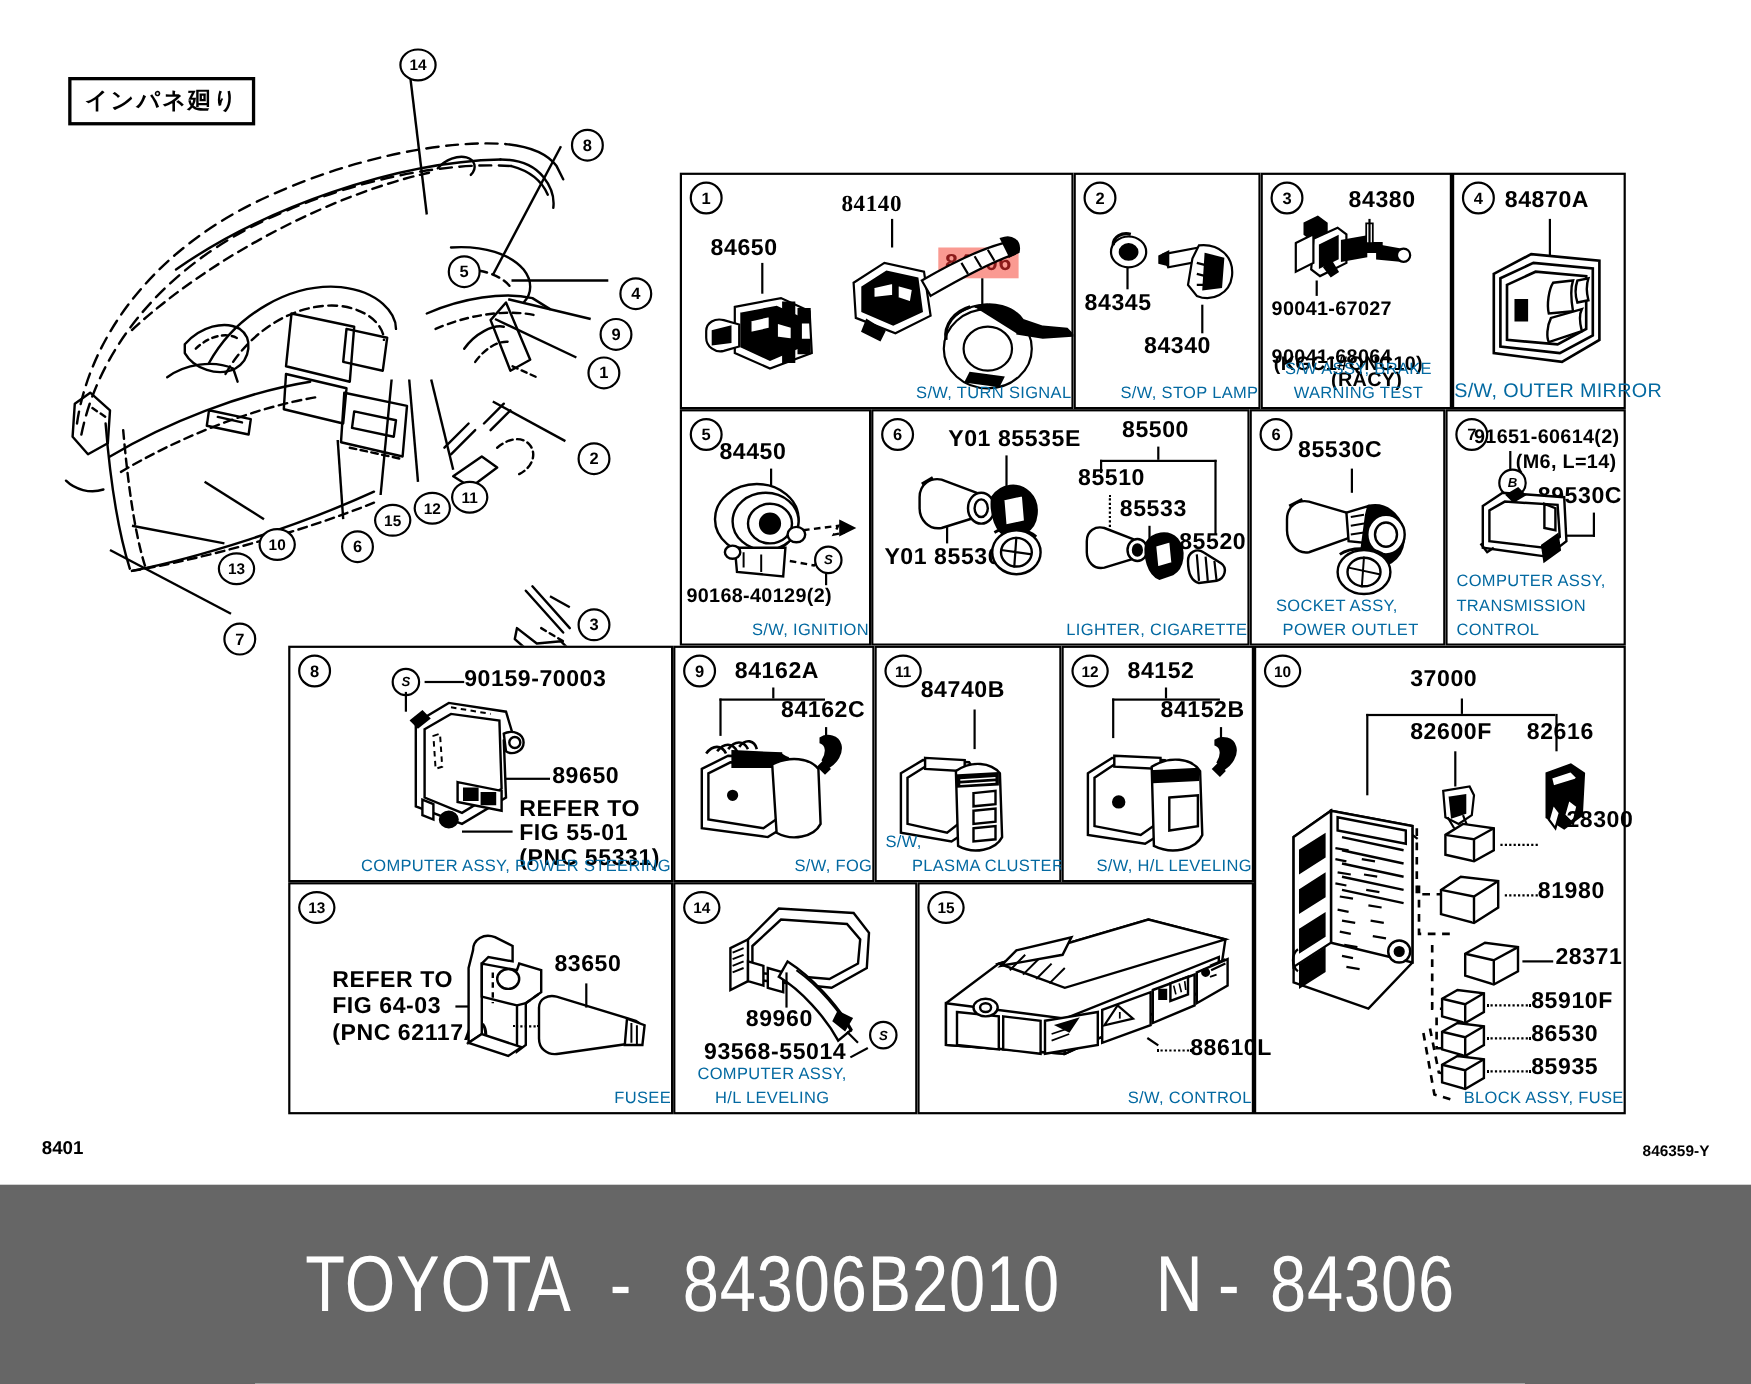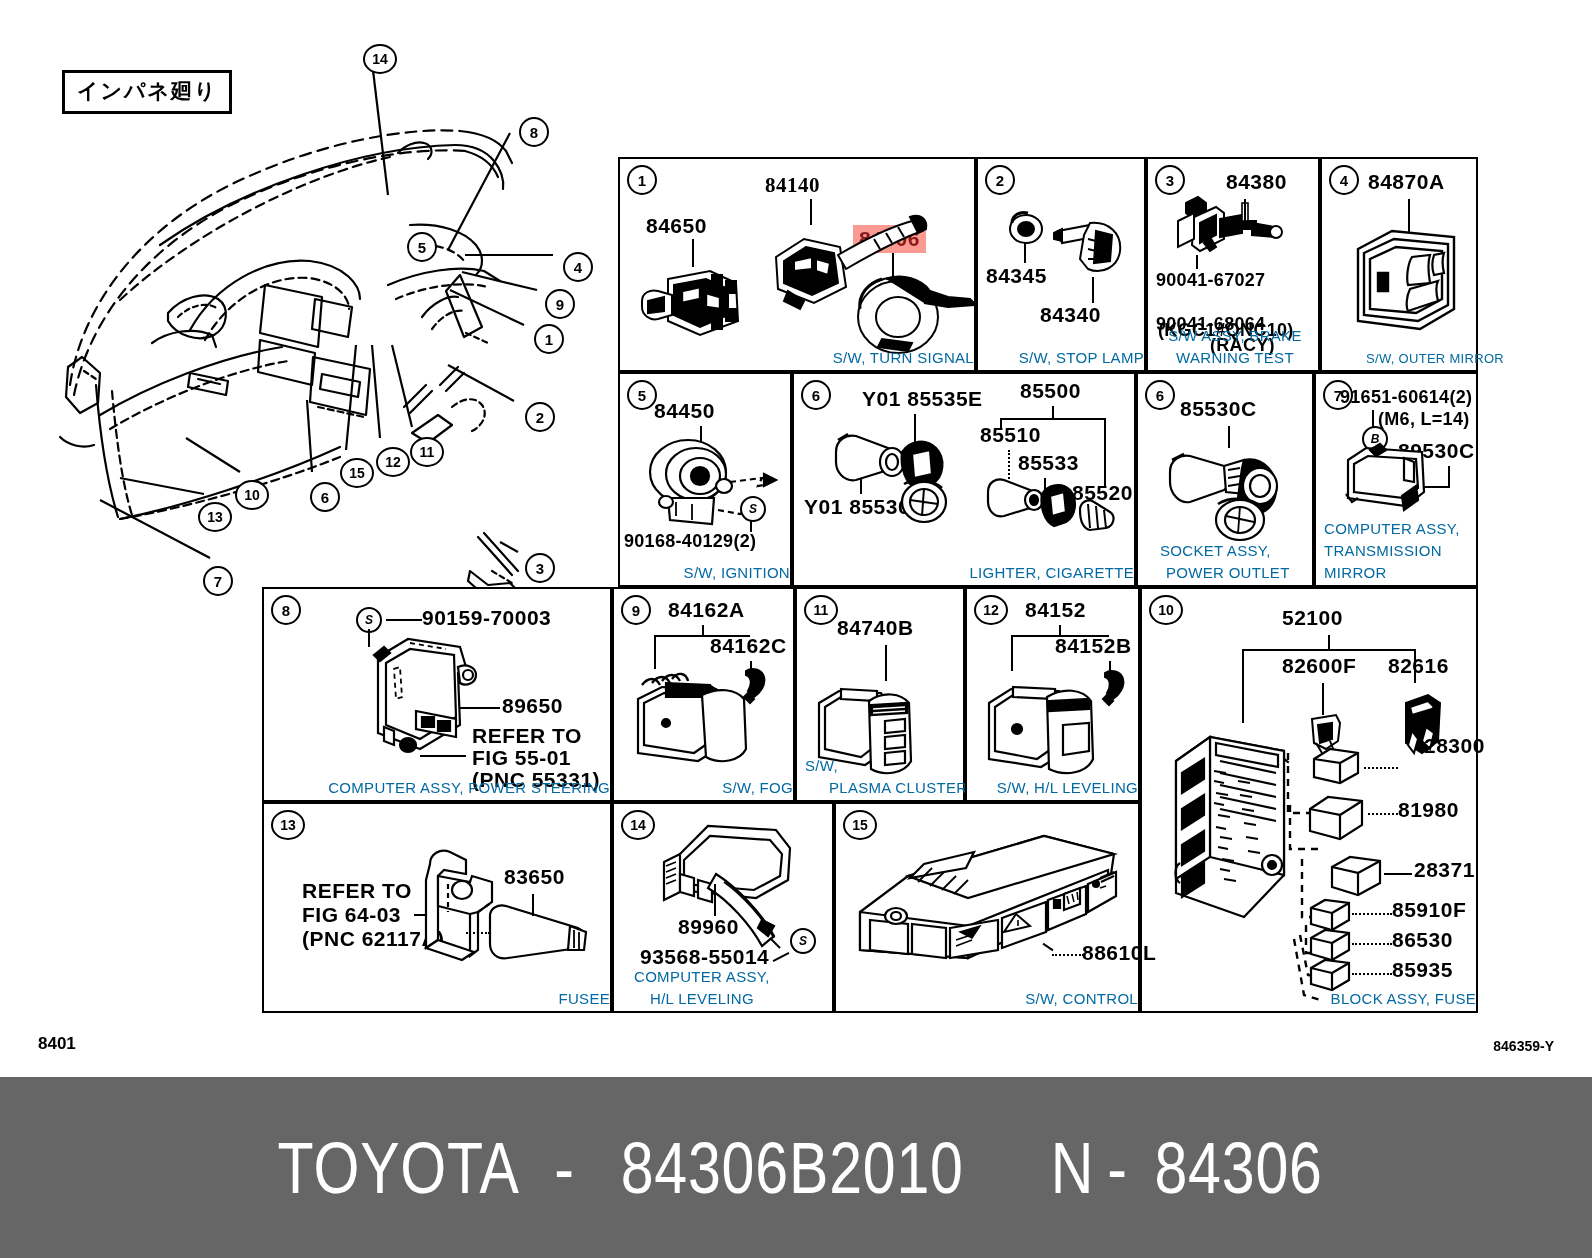--- a/index.html
+++ b/index.html
@@ -295,21 +295,21 @@
       <div class="ll ll-v" style="left:86px;top:40px;height:34px;"></div>
       <svg class="art" style="left:28px;top:62px;width:118px;height:120px" viewBox="0 0 118 120" fill="#000" stroke="#000" stroke-width="2.4">
         <path d="M8 28 L42 10 L104 16 L104 88 L70 108 L8 100 Z" fill="#fff"></path>
         <path d="M14 32 L44 18 L98 23 L98 84 L68 100 L14 94 Z" fill="#fff"></path>
         <path d="M20 38 L46 26 L92 30 L92 78 L66 92 L20 88 Z" fill="#fff"></path>
         <path d="M62 36 C58 42, 56 56, 58 64 L80 62 C78 50, 78 40, 80 34 Z" fill="#fff" stroke-width="2.2"></path>
         <path d="M84 34 C82 40, 82 48, 84 54 L94 52 C92 44, 92 38, 94 32 Z" fill="#fff" stroke-width="2.2"></path>
         <path d="M60 68 C56 76, 56 86, 58 90 L88 80 C86 72, 86 64, 88 60 Z" fill="#fff" stroke-width="2.2"></path>
         <rect x="28" y="52" width="10" height="18" fill="#000"></rect>
       </svg>
-      <div class="cap cap-b" style="font-size:13px;padding-left:44px;">S/W, OUTER MIRROR</div>
+      <div class="cap cap-b" style="font-size:18px;">S/W, OUTER MIRROR</div>
     </div>
 
     <div class="cell" style="left:356px;top:215px;width:174px;height:215px;">
       <div class="idx">
           <div class="circ">5</div>
         </div>
       <div class="abs lbl pn" style="left:34px;top:26px;">84450</div>
       <div class="ll ll-v" style="left:80px;top:52px;height:16px;"></div>
       <svg class="art" style="left:20px;top:62px;width:150px;height:100px" viewBox="0 0 150 100" fill="#000" stroke="#000" stroke-width="2.2">
         <ellipse cx="48" cy="36" rx="38" ry="32" fill="#fff"></ellipse>
@@ -416,21 +416,21 @@
       <svg class="art" style="left:24px;top:62px;width:110px;height:90px" viewBox="0 0 110 90" fill="#000" stroke="#000" stroke-width="2.2">
         <path d="M8 24 L26 12 L82 16 L84 56 L66 70 L8 62 Z" fill="#fff"></path>
         <path d="M14 28 L28 20 L76 23 L78 52 L64 62 L14 56 Z" fill="#fff"></path>
         <path d="M30 14 L40 8 L46 14 L36 20 Z"></path>
         <path d="M62 60 L76 50 L78 64 L64 74 Z"></path>
         <path d="M64 22 L74 26 L74 46 L64 44 Z" fill="#fff"></path>
         <path d="M6 58 L12 66 L18 62" fill="none"></path>
       </svg>
       <div class="abs cap" style="left:8px;bottom:48px;">COMPUTER ASSY,</div>
       <div class="abs cap" style="left:8px;bottom:26px;">TRANSMISSION</div>
-      <div class="abs cap" style="left:8px;bottom:4px;">MIRROR</div>
+      <div class="abs cap" style="left:8px;bottom:4px;">CONTROL</div>
     </div>
 
     <div class="cell" style="left:0px;top:430px;width:350px;height:215px;">
       <div class="idx">
           <div class="circ">8</div>
         </div>
       <div class="abs" style="left:92px;top:18px;">
         <div class="circ circ-s">S</div>
       </div>
       <div class="ll ll-h" style="left:122px;top:30px;width:36px;"></div>
@@ -533,21 +533,21 @@
           <path d="M14 26 L20 32 L16 36 L10 30 Z"></path>
         </svg>
       </div>
       <div class="cap cap-b">S/W, H/L LEVELING</div>
     </div>
 
     <div class="cell" style="left:878px;top:430px;width:338px;height:426px;">
       <div class="idx">
           <div class="circ wide">10</div>
         </div>
-      <div class="abs lbl pn" style="left:140px;top:18px;">52100</div>
+      <div class="abs lbl pn" style="left:140px;top:18px;">37000</div>
       <div class="ll ll-v" style="left:186px;top:46px;height:14px;"></div>
       <div class="ll ll-h" style="left:100px;top:60px;width:172px;"></div>
       <div class="ll ll-v" style="left:100px;top:60px;height:74px;"></div>
       <div class="ll ll-v" style="left:272px;top:60px;height:34px;"></div>
       <div class="abs lbl pn" style="left:140px;top:66px;">82600F</div>
       <div class="abs lbl pn" style="left:246px;top:66px;">82616</div>
       <div class="ll ll-v" style="left:180px;top:94px;height:32px;"></div>
 
       <svg class="art" style="left:164px;top:124px;width:40px;height:42px" viewBox="0 0 40 42" fill="#000" stroke="#000" stroke-width="2">
         <path d="M6 6 L30 2 L34 10 L32 28 L20 36 L8 30 Z" fill="#fff"></path>

